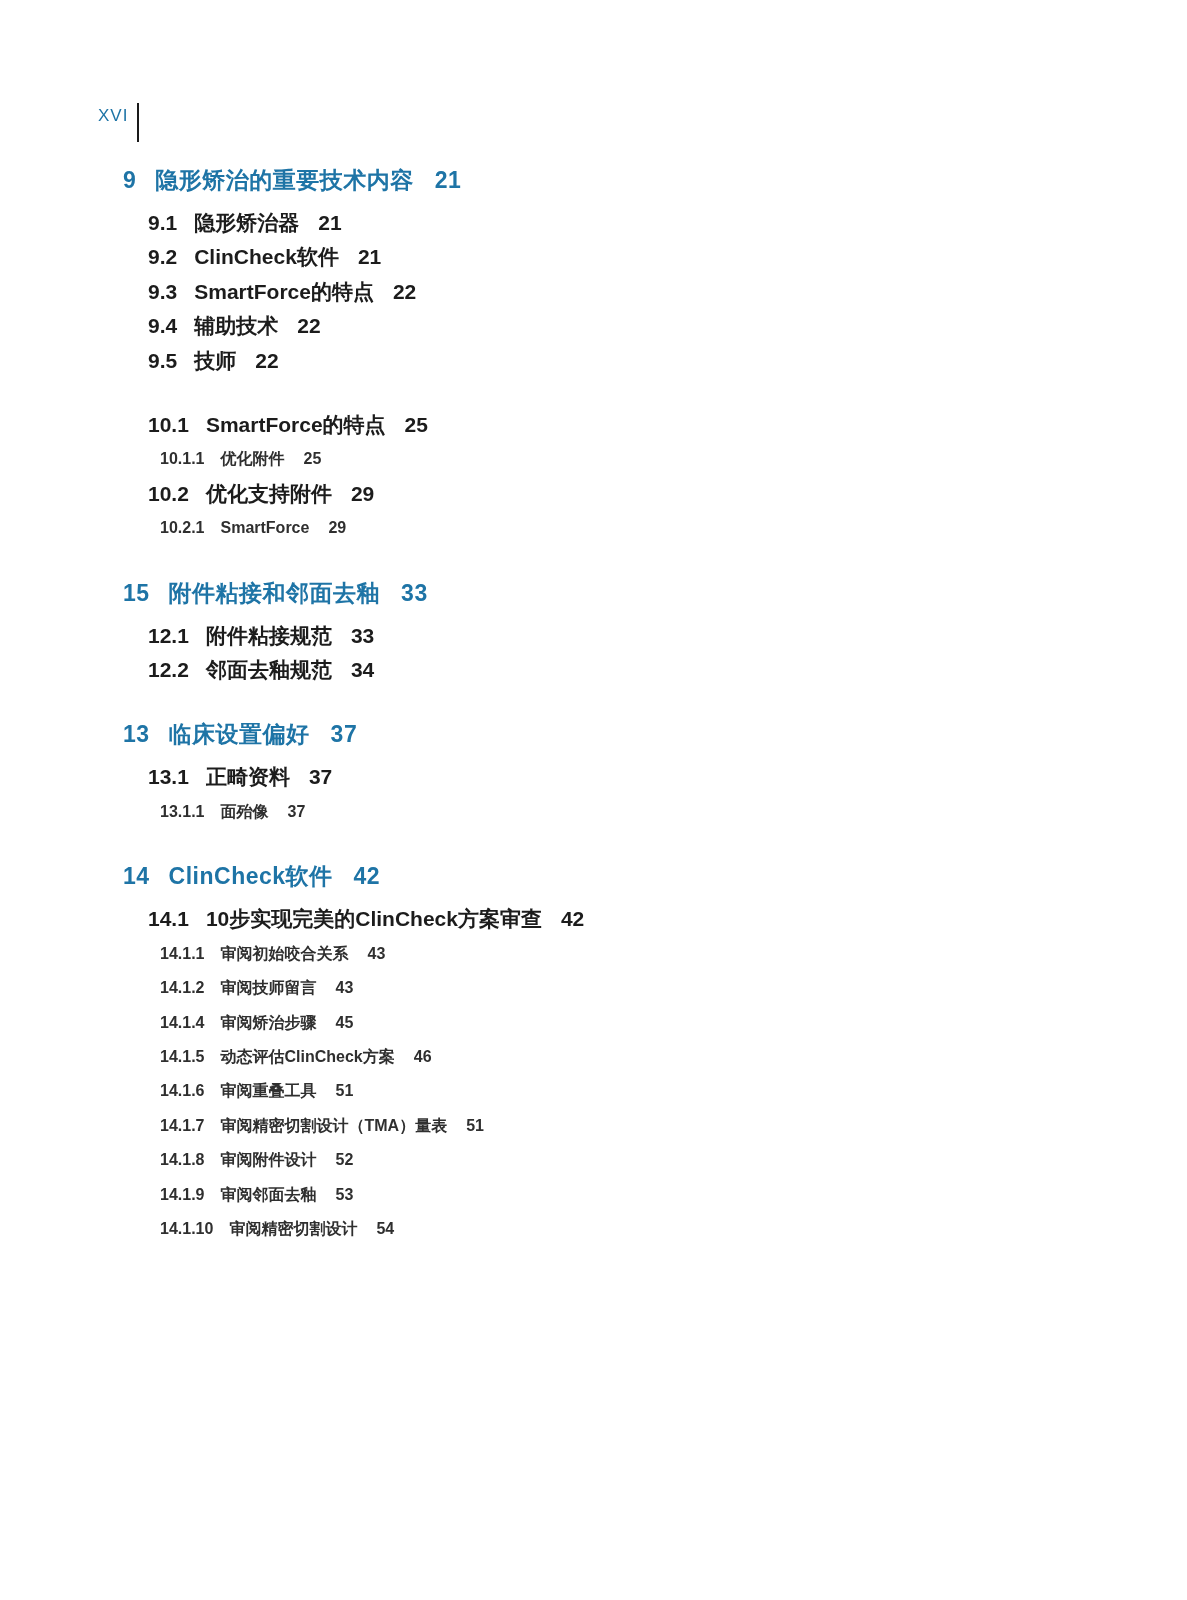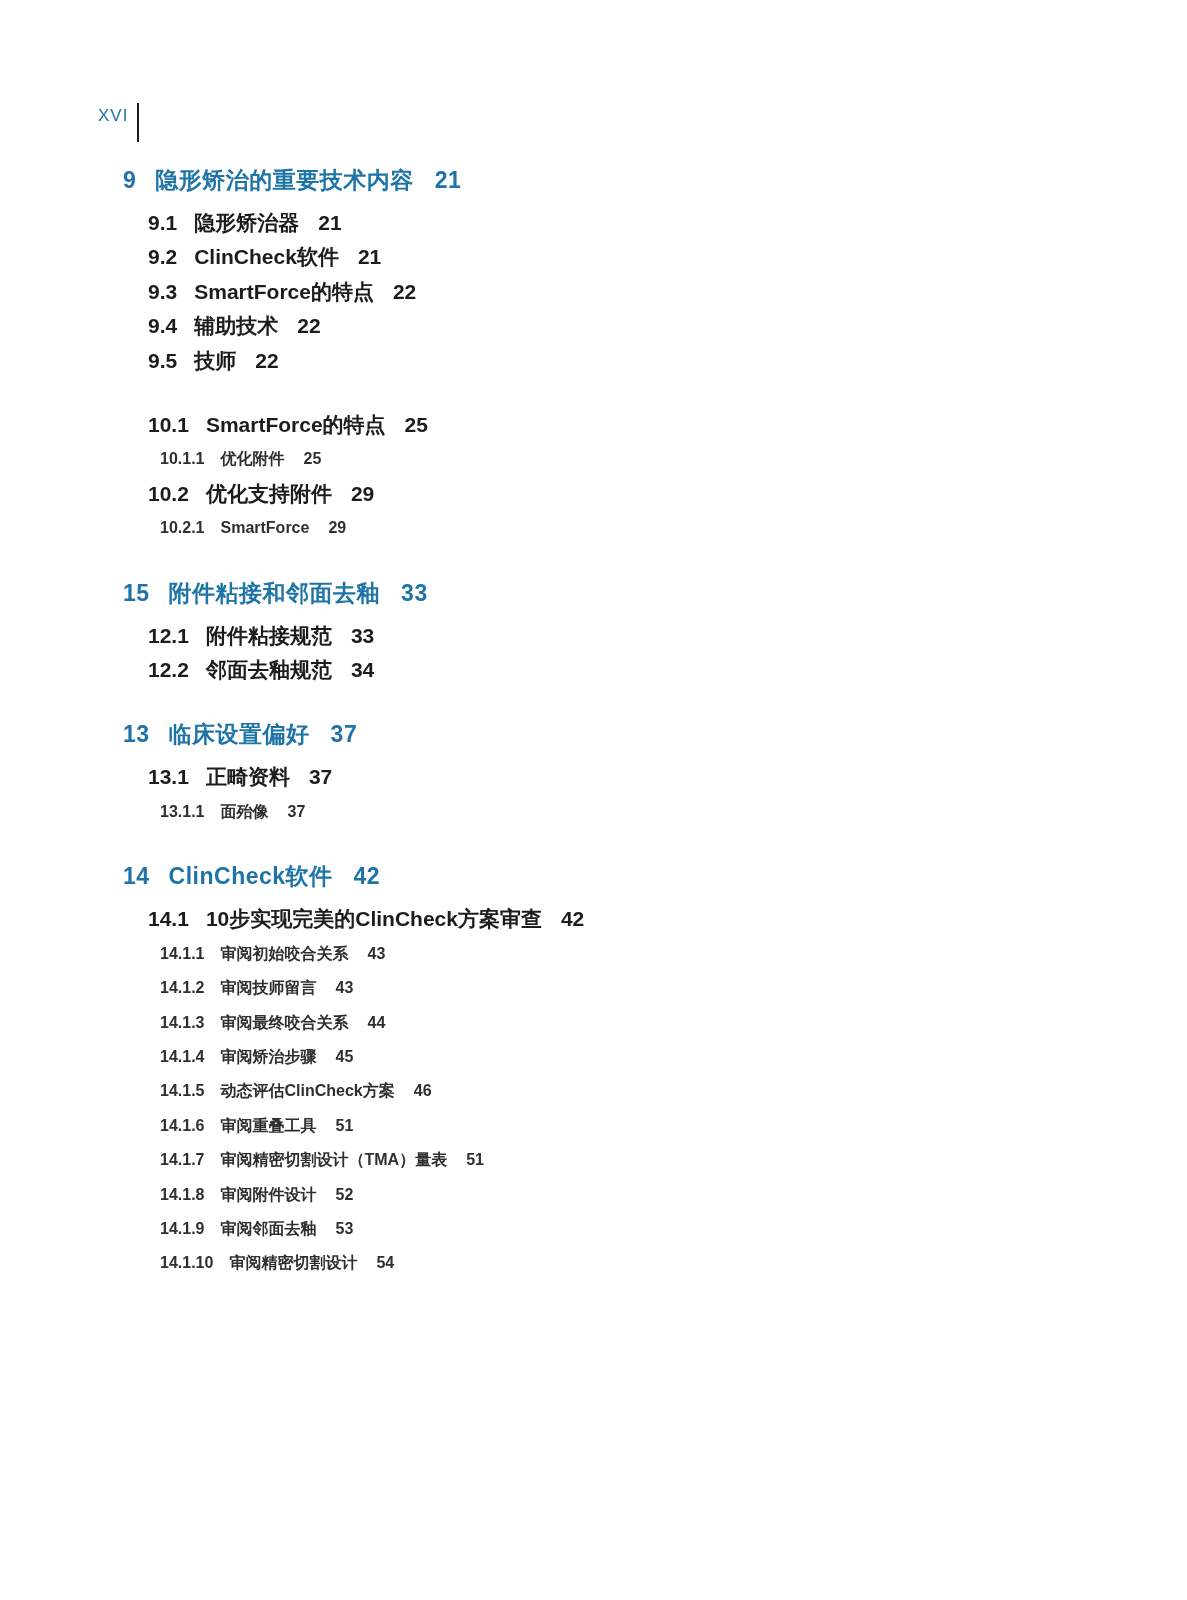--- a/index.html
+++ b/index.html
@@ -210,25 +210,20 @@
     <span class="title">审阅初始咬合关系</span>
     <span class="pg">43</span>
   </div>
 
   <div class="entry lvl3">
     <span class="num">14.1.2</span>
     <span class="title">审阅技师留言</span>
     <span class="pg">43</span>
   </div>
 
-  <div class="entry lvl3">
-    <span class="num">14.1.3</span>
-    <span class="title">审阅最终咬合关系</span>
-    <span class="pg">44</span>
-  </div>
 
   <div class="entry lvl3">
     <span class="num">14.1.4</span>
     <span class="title">审阅矫治步骤</span>
     <span class="pg">45</span>
   </div>
 
   <div class="entry lvl3">
     <span class="num">14.1.5</span>
     <span class="title">动态评估ClinCheck方案</span>

